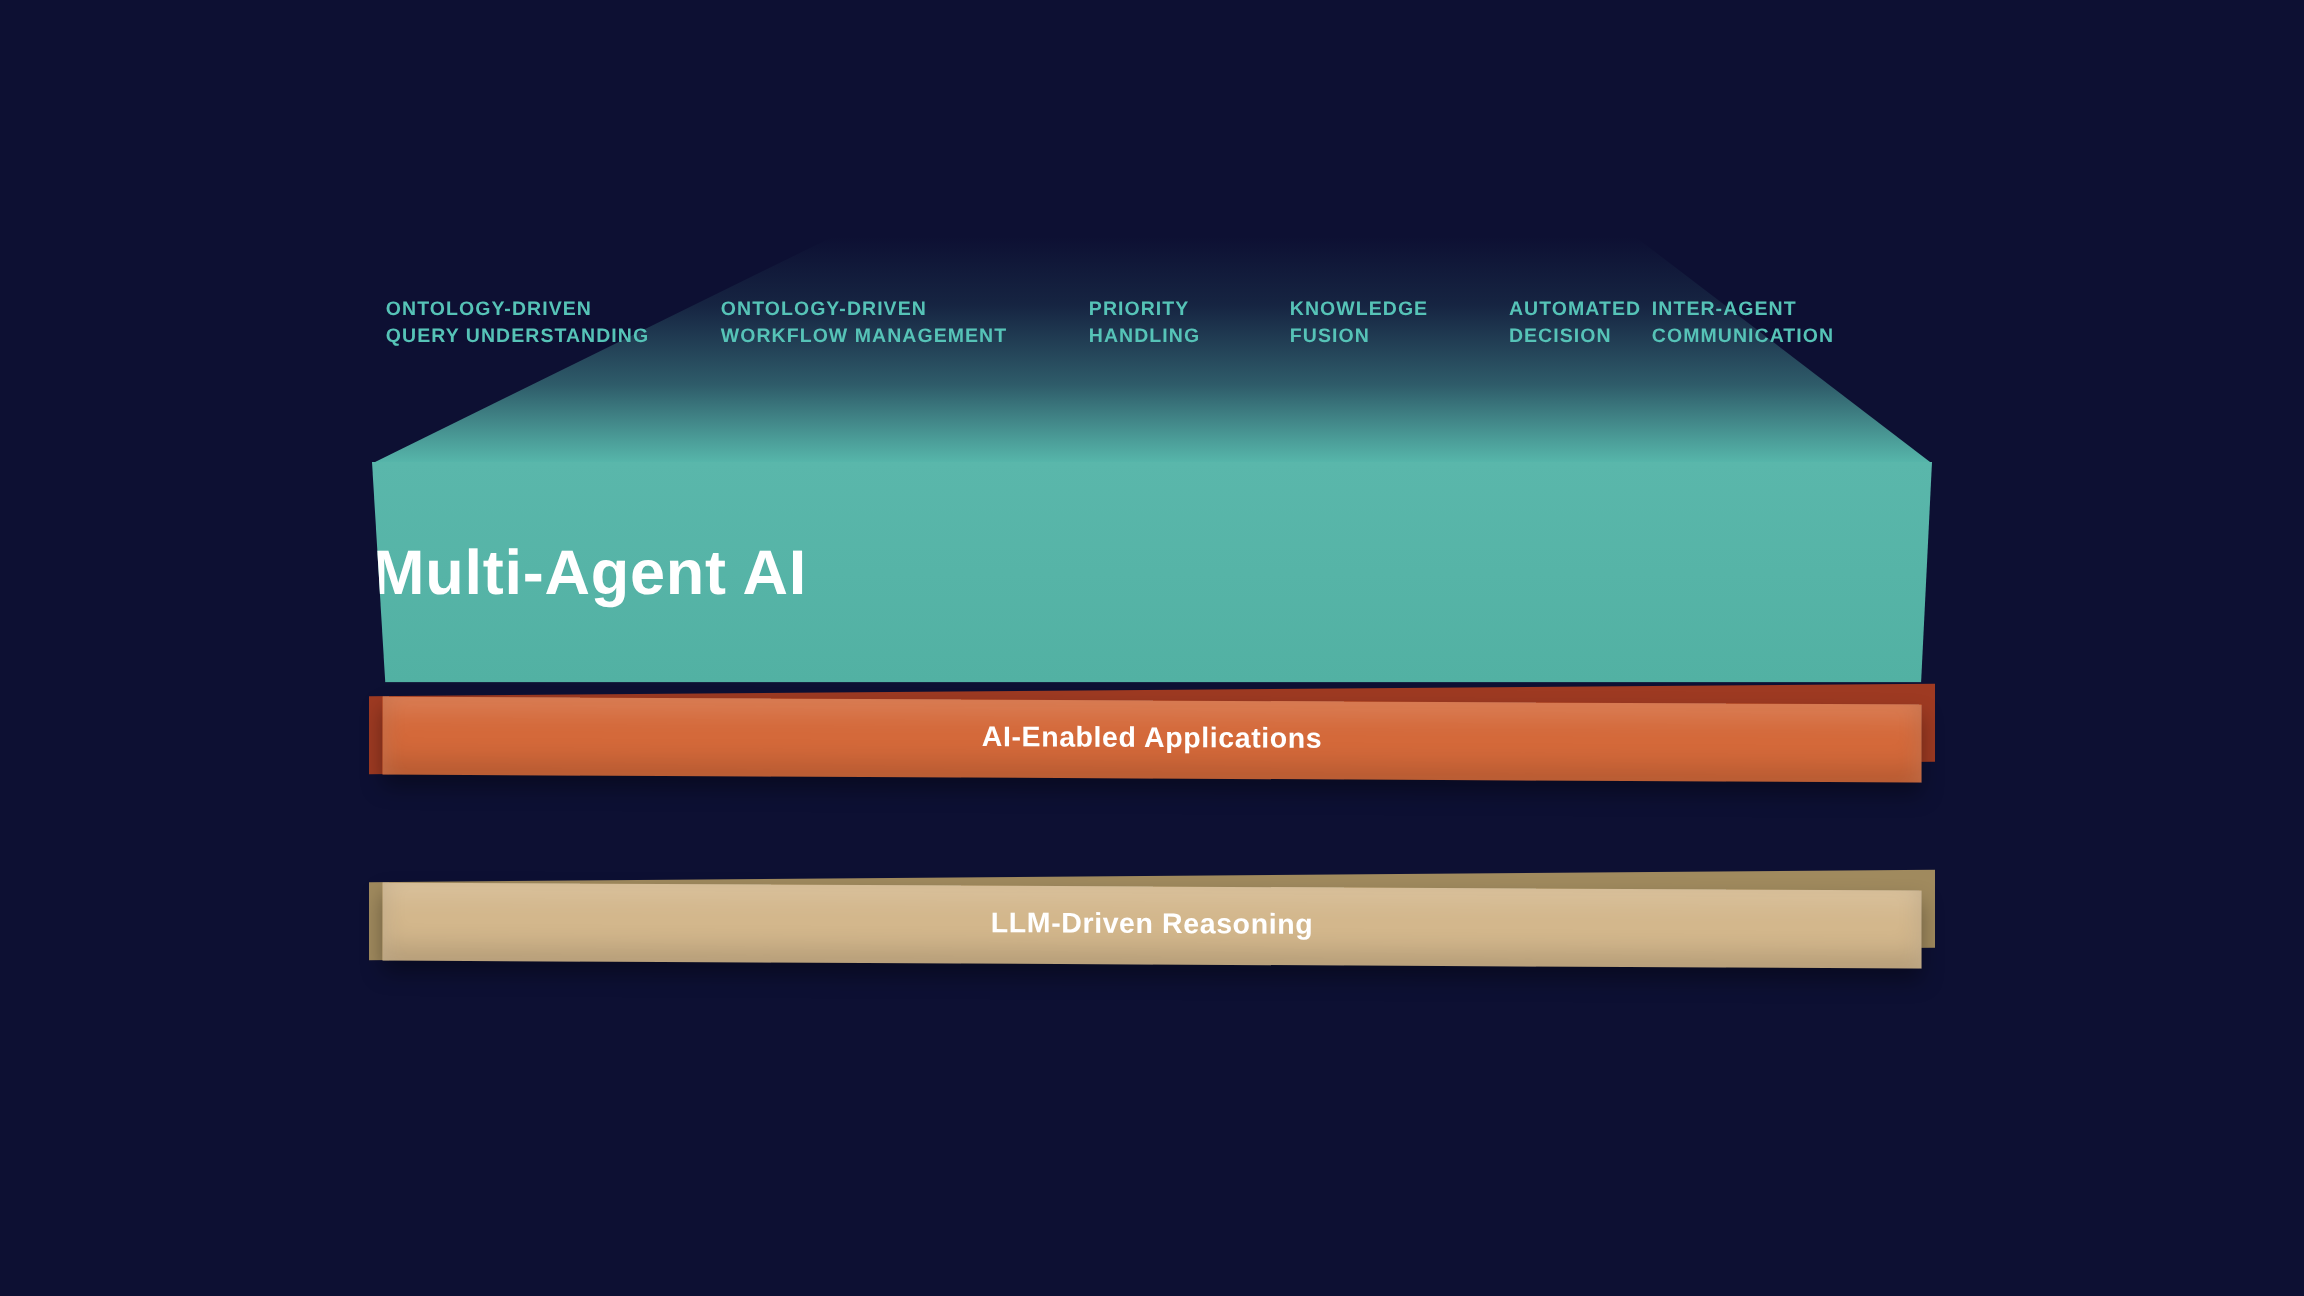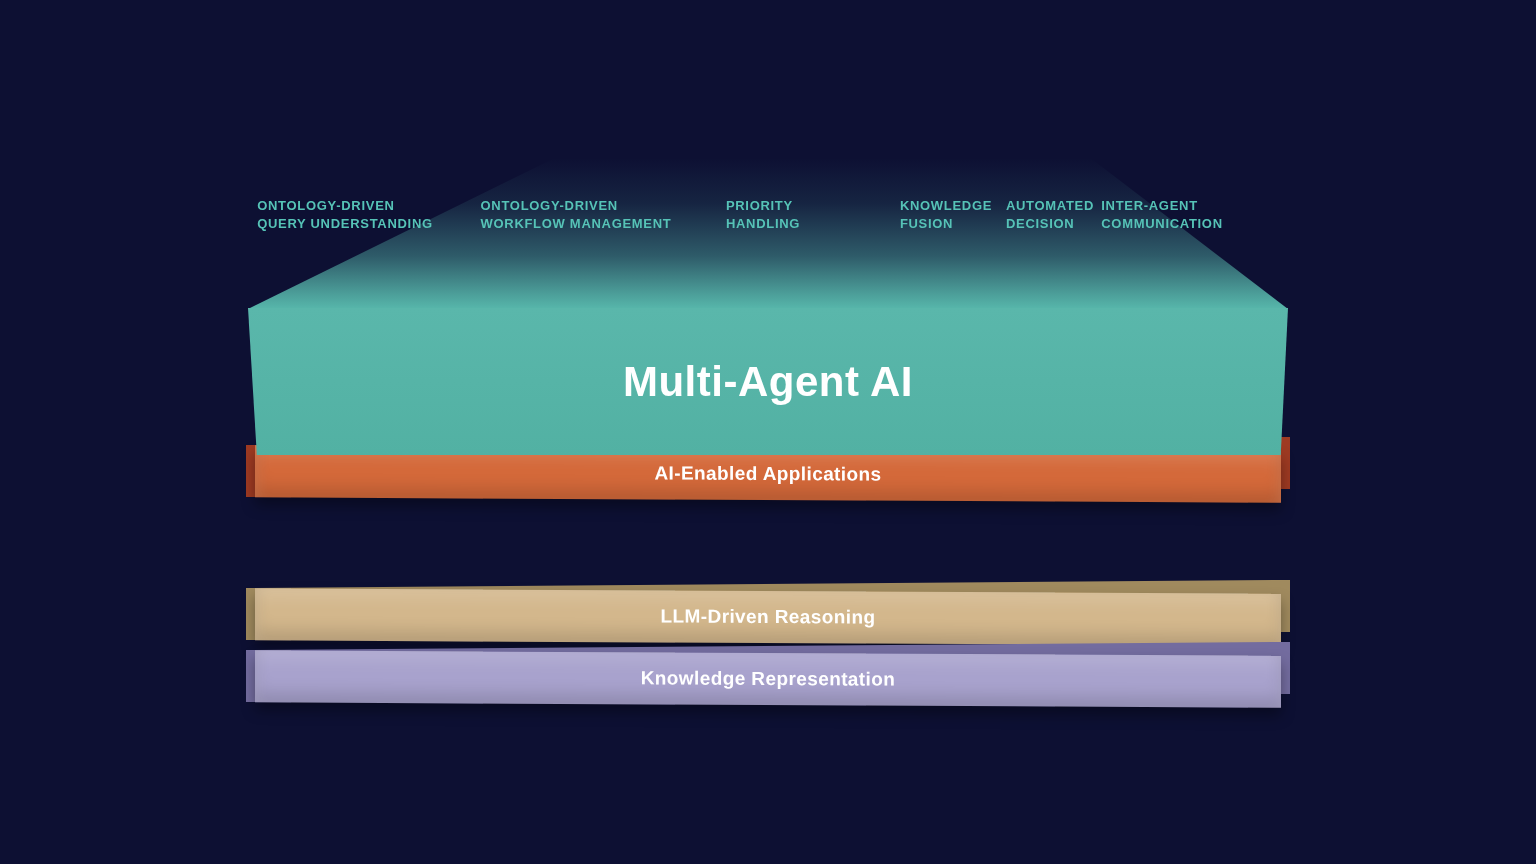--- a/index.html
+++ b/index.html
@@ -29,21 +29,21 @@
       #57b7ab 100%);
     clip-path:polygon(29.5% 0, 81% 0, 100% 100%, 0 100%);
     z-index:1;
   }
 
   
   .main-box {
     position:absolute; left:248px; top:308px; width:1040px; height:147px;
     background:linear-gradient(180deg,#5ab7ab 0%,#52b1a3 100%);
     clip-path:polygon(0 0, 100% 0, 99.3% 100%, 0.85% 100%);
-    display:flex; align-items:center; justify-content:center;
+    display:flex; align-items:center; justify-content:flex-start;
     z-index:4;
   }
   .main-title {
     color:#ffffff; font-size:42px; font-weight:800; letter-spacing:0.5px;
   }
 
   
   .slab { position:absolute; left:246px; width:1044px; height:61px; z-index:2; }
   .slab .back {
     position:absolute; left:0; right:0; top:2px; height:calc(100% - 9px);
@@ -56,21 +56,21 @@
     transform:skewY(0.3deg);
     display:flex; align-items:center; justify-content:center;
     box-shadow:inset 0 10px 16px rgba(255,255,255,0.14),
                inset 0 -10px 16px rgba(0,0,0,0.14),
                0 8px 14px rgba(0,0,0,0.35);
   }
   .slab .face span {
     color:#ffffff; font-weight:700; font-size:19px; letter-spacing:0.4px;
   }
 
-  .slab-1 { top:439px;text-align:right; }
+  .slab-1 { top:458px;text-align:right; }
   .slab-2 { top:520px; }
   .slab-3 { top:582px; }
   .slab-4 { top:644px; }
 </style>
 </head>
 <body>
 
 <div class="stage" style="background: rgb(13, 16, 51);">
 
   <div class="beam"></div>
@@ -80,21 +80,21 @@
     <div>QUERY UNDERSTANDING</div>
   </div>
   <div class="top-label" style="left:576px">
     <div>ONTOLOGY-DRIVEN</div>
     <div>WORKFLOW MANAGEMENT</div>
   </div>
   <div class="top-label" style="left:763px">
     <div>PRIORITY</div>
     <div>HANDLING</div>
   </div>
-  <div class="top-label" style="left:946px">
+  <div class="top-label" style="left:906px">
     <div>KNOWLEDGE</div>
     <div>FUSION</div>
   </div>
   <div class="top-label" style="left:1050px">
     <div>AUTOMATED</div>
     <div>DECISION</div>
   </div>
   <div class="top-label" style="left:1162px">
     <div>INTER-AGENT</div>
     <div>COMMUNICATION</div>
@@ -109,20 +109,14 @@
     <div class="face">
       <span>AI-Enabled Applications</span>
     </div>
   </div>
   <div class="slab slab-3" style="--c: #d3b78c; --back: #a08a5e;">
     <div class="back"></div>
     <div class="face">
       <span>LLM-Driven Reasoning</span>
     </div>
   </div>
-  <div class="slab slab-4" style="--c: #a8a2cd; --back: #736c9f;">
-    <div class="back"></div>
-    <div class="face">
-      <span>Knowledge Representation</span>
-    </div>
-  </div>
 
 </div>
 
 </body></html>

